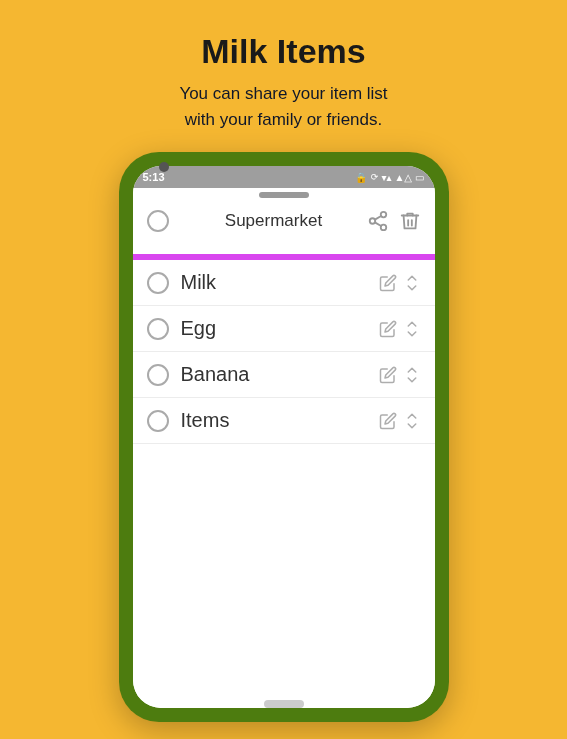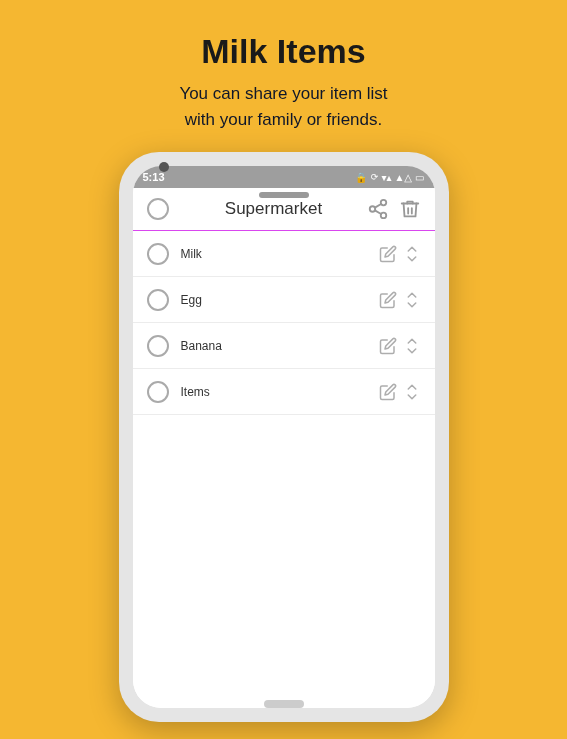--- a/index.html
+++ b/index.html
@@ -31,21 +31,21 @@
       font-size: 17px;
       font-weight: 500;
       color: #0f172a;
       line-height: 1.5;
     }
 
     
     .phone {
       width: 330px;
       height: 570px;
-      background: #e5e5e5;
+      background: #4d7c0f;
       border-radius: 40px;
       padding: 14px;
       box-shadow: 0 8px 30px rgba(0,0,0,0.25);
       position: relative;
     }
 
     .phone-inner {
       width: 100%;
       height: 100%;
       background: white;
@@ -105,22 +105,22 @@
       display: flex;
       align-items: center;
       gap: 3px;
       font-size: 10px;
     }
 
     
     .list-header {
       display: flex;
       align-items: center;
-      padding: 10px 14px;
-      border-bottom: 1px solid #d946ef;
+      padding: 22px 14px;
+      border-bottom: 6px solid #d946ef;
       background: white;
     }
 
     .list-header .header-title {
       flex: 1;
       text-align: center;
       font-size: 17px;
       font-weight: 500;
       color: #333;
     }
@@ -145,21 +145,21 @@
       width: 22px;
       height: 22px;
       border: 2px solid #aaa;
       border-radius: 50%;
       margin-right: 12px;
       flex-shrink: 0;
     }
 
     .item-label {
       flex: 1;
-      font-size: 12px;
+      font-size: 20px;
       color: #333;
     }
 
     .item-actions {
       display: flex;
       align-items: center;
       gap: 6px;
     }
 
     

